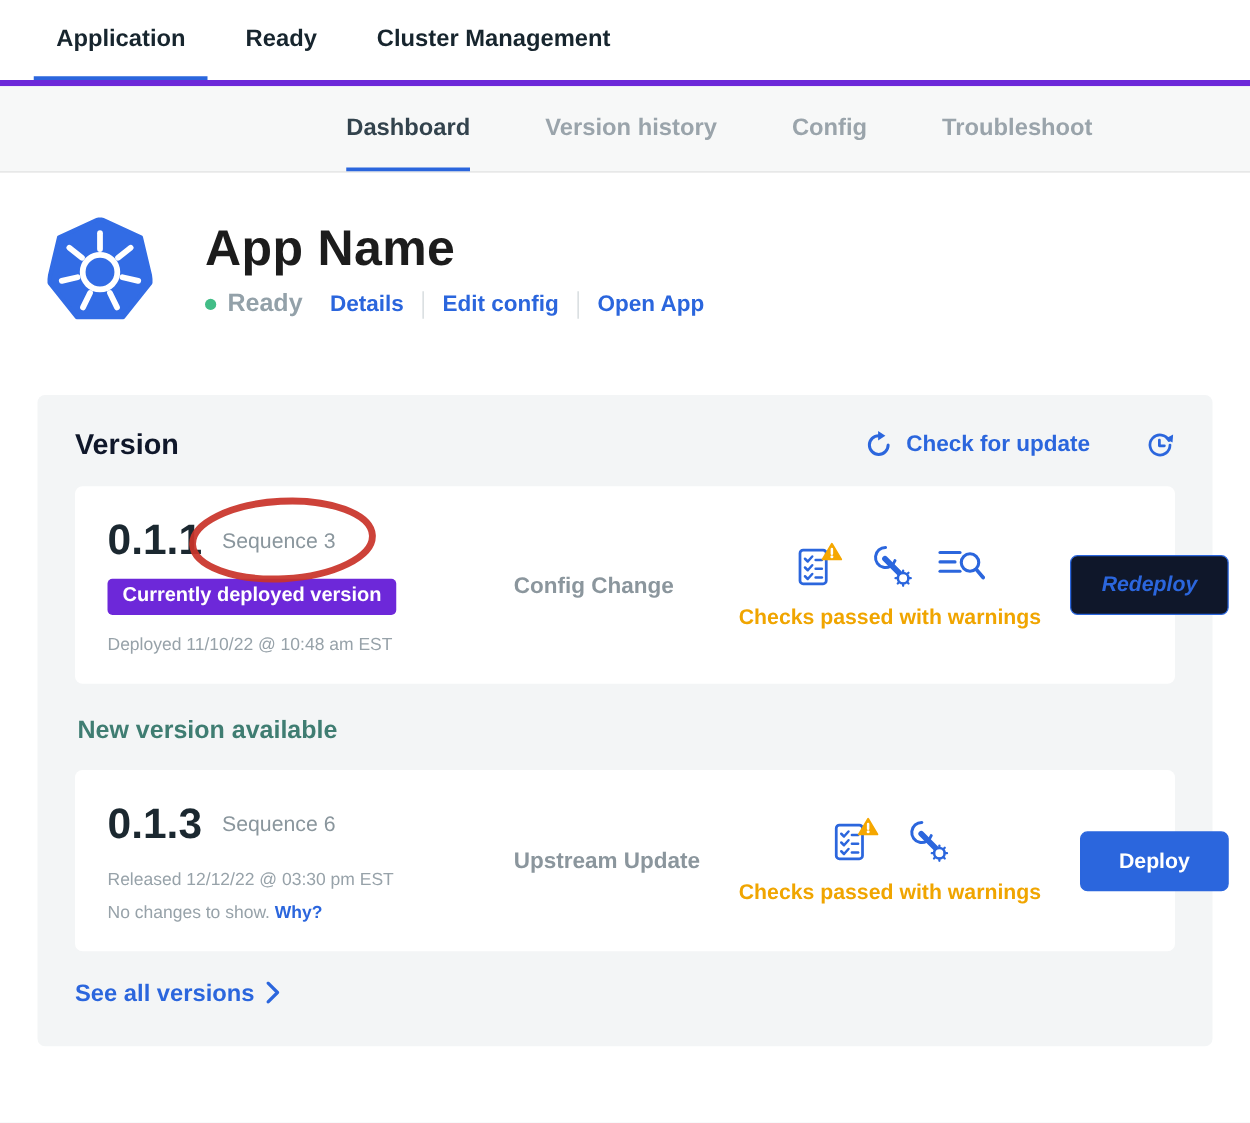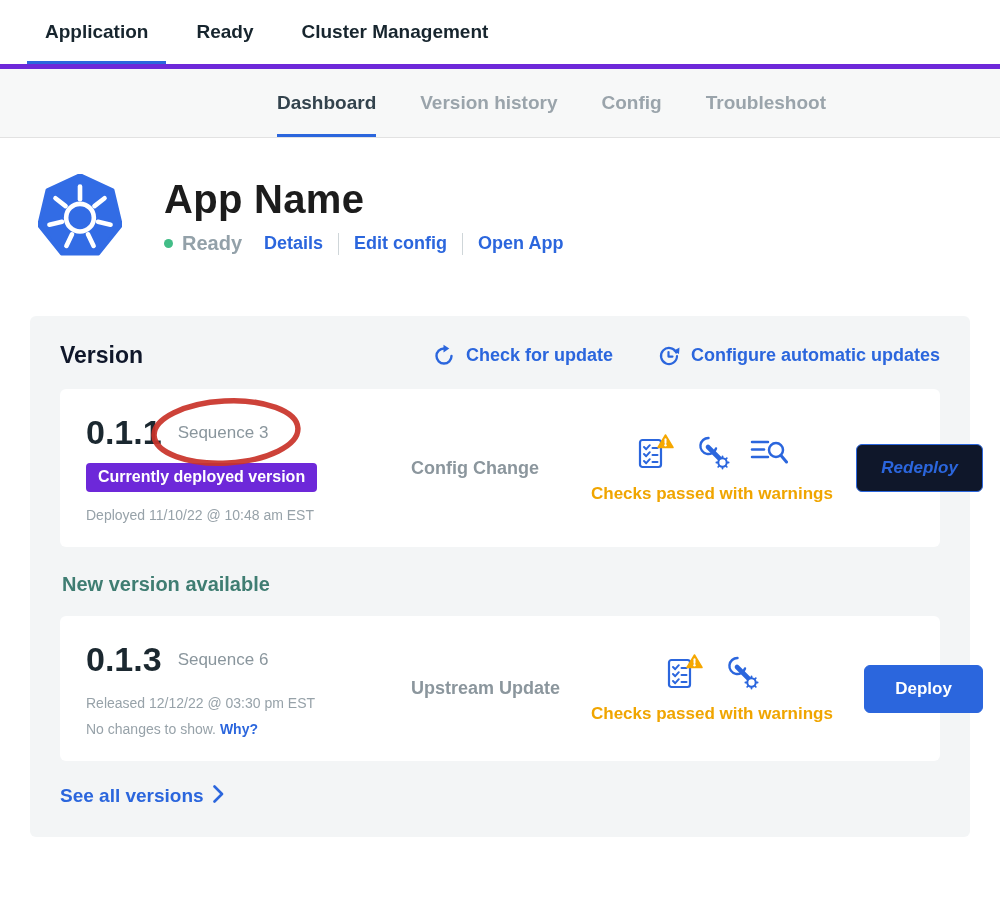--- a/index.html
+++ b/index.html
@@ -13,21 +13,21 @@
   
   .topnav { height:69px; display:flex; align-items:stretch; padding-left:27px;
             border-bottom:5px solid #6d28d9; background:#fff; }
   .topnav .tab { display:flex; align-items:center; padding:3px 18px 0;
                  margin-right:12px; font-size:19px; font-weight:700; color:#17252e;
                  border-bottom:3px solid transparent; cursor:pointer; white-space:nowrap; }
   .topnav .tab.active { border-bottom-color:#2b66dd; }
 
   
   .subnav { height:69px; background:#f7f8f8; border-bottom:1px solid #e2e2e2;
-            display:flex; align-items:stretch; padding-left:277px; gap:44px; }
+            display:flex; align-items:stretch; padding-left:277px; gap:60px; }
   .subnav .tab { display:flex; align-items:center; padding-top:3px;
                  font-size:19px; font-weight:700; color:#9aa4ab;
                  border-bottom:3px solid transparent; cursor:pointer; white-space:nowrap; }
   .subnav .tab.active { color:#33434d; border-bottom-color:#2b66dd; }
 
   
   .app-header { display:flex; align-items:center; gap:42px; padding:36px 45px 0 38px; }
   .k8s-logo { width:84px; height:84px; flex:0 0 auto; }
   .app-title { font-size:40px; font-weight:800; color:#1c1c1c; margin:0 0 10px;
                letter-spacing:.3px; }
@@ -129,21 +129,20 @@
           <polygon points="11.5,0.8 17.3,4.6 11.5,8.4" fill="#2b66dd"></polygon>
         </svg>
         <span>Check for update</span>
       </div>
       <div class="action-link">
         <svg class="icon-sm" viewBox="0 0 24 24">
           <path d="M19.2 8.5 A8 8 0 1 0 20 12" fill="none" stroke="#2b66dd" stroke-width="2.2" stroke-linecap="round"></path>
           <polygon points="22.5,3.5 22,10 16.2,7" fill="#2b66dd"></polygon>
           <path d="M11.5 8 v4.6 h4" fill="none" stroke="#2b66dd" stroke-width="2.2" stroke-linecap="round" stroke-linejoin="round"></path>
         </svg>
-        <span>Configure automatic updates</span>
       </div>
     </div>
   </div>
 
   <div class="card">
     <div class="left">
       <div class="ver-row">
         <span class="ver-num">0.1.1</span>
         <span class="seq">
           <svg class="annot" viewBox="0 0 156 74">

